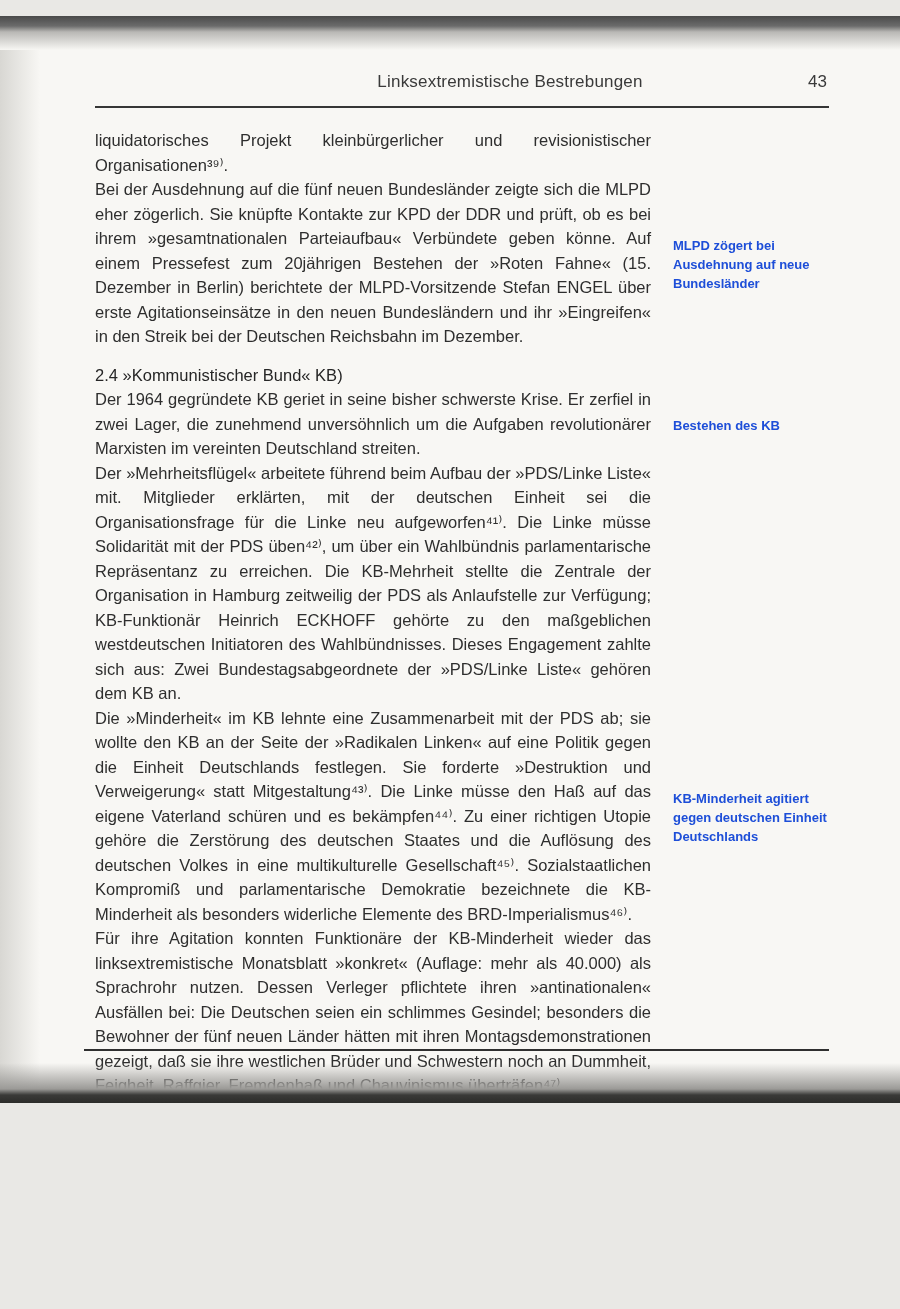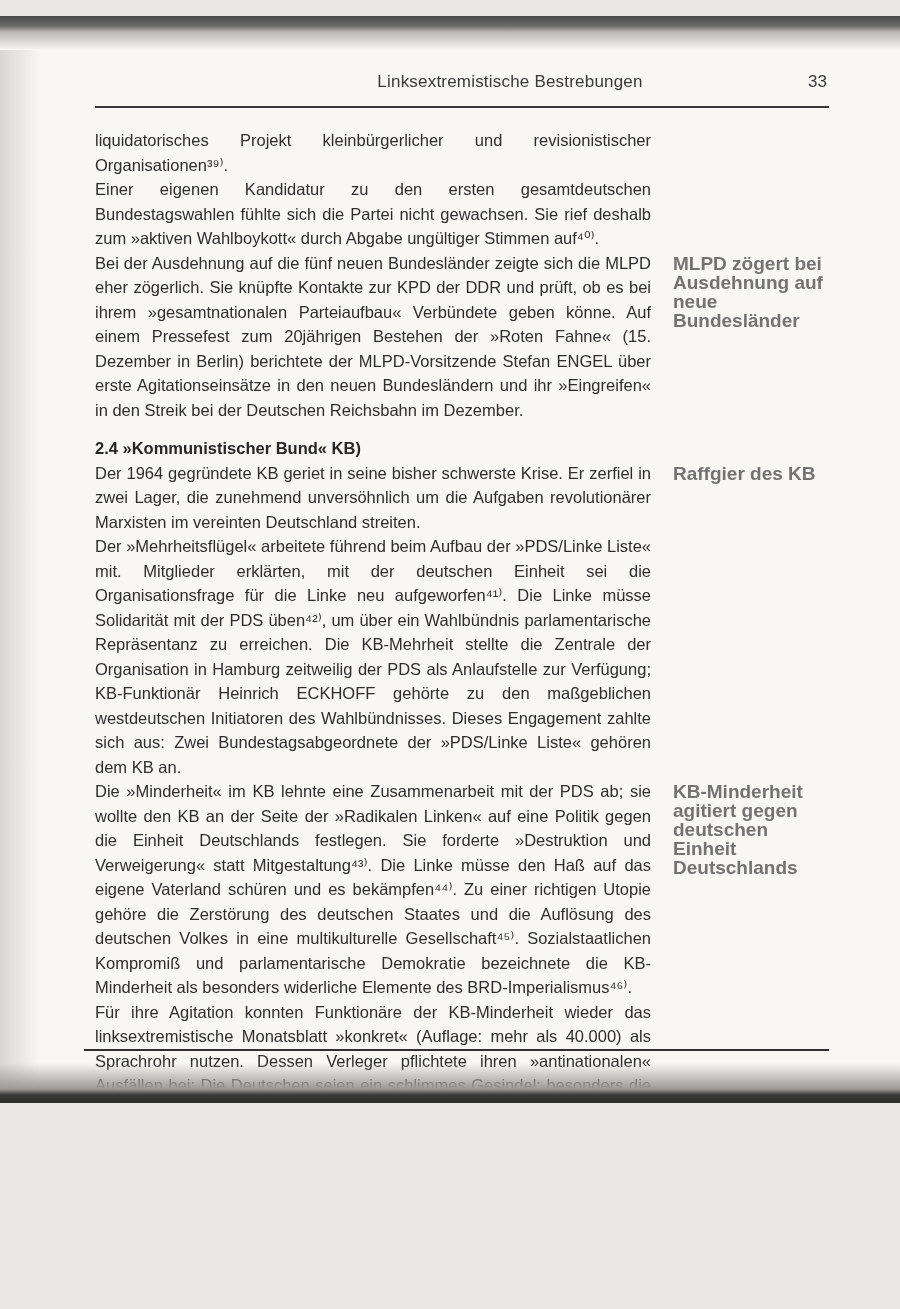--- a/index.html
+++ b/index.html
@@ -49,83 +49,79 @@
   }
   .rule{
     border:0;border-top:2px solid #363636;margin:12px 0 0 0;
   }
   .bottom-rule{
     position:absolute;left:84px;right:82px;bottom:52px;
     border:0;border-top:2px solid #2f2f2f;margin:0;
   }
   
   main{display:block;margin-top:20px;}
-  .row{display:flex;align-items:flex-start;}
+  .row{display:flex;align-items:center;}
   .bodytext{
     width:556px;flex:0 0 556px;
     margin:0;
     font-size:16.5px;line-height:24.5px;
     text-align:justify;
     hyphens:auto;-webkit-hyphens:auto;
     color:#2e2e2e;
   }
   .margin-note{
     flex:1 1 auto;
     margin-left:22px;
     padding-top:3px;
-    font-size:19px;line-height:19px;
-    font-weight:bold;color:#737373;
+    font-size:13px;line-height:19px;
+    font-weight:bold;color:#1d4ed8;
   }
   .section-heading{
     margin:14px 0 0 0;
     font-size:16.5px;line-height:24.5px;
-    font-weight:bold;color:#262626;
+    font-weight:normal;color:#262626;
   }
 </style>
 </head>
 <body>
 
 <div class="page">
 
   <div class="scan-left"></div>
   <div class="scan-top"></div>
 
   <div class="content">
 
     <div class="pg-header">
       <span class="pg-title">Linksextremistische Bestrebungen</span>
-      <span class="pg-num">33</span>
+      <span class="pg-num">43</span>
     </div>
     <hr class="rule">
 
     <main>
 
       <div class="row">
         <p class="bodytext">liquidatorisches Projekt kleinbürgerlicher und revisionistischer Organisationen³⁹⁾.</p>
         <aside class="margin-note"></aside>
       </div>
 
-      <div class="row">
-        <p class="bodytext">Einer eigenen Kandidatur zu den ersten gesamtdeutschen Bundestagswahlen fühlte sich die Partei nicht gewachsen. Sie rief deshalb zum »aktiven Wahlboykott« durch Abgabe ungültiger Stimmen auf⁴⁰⁾.</p>
-        <aside class="margin-note"></aside>
-      </div>
 
       <div class="row">
         <p class="bodytext">Bei der Ausdehnung auf die fünf neuen Bundesländer zeigte sich die MLPD eher zögerlich. Sie knüpfte Kontakte zur KPD der DDR und prüft, ob es bei ihrem »gesamtnationalen Parteiaufbau« Verbündete geben könne. Auf einem Pressefest zum 20jährigen Bestehen der »Roten Fahne« (15. Dezember in Berlin) berichtete der MLPD-Vorsitzende Stefan ENGEL über erste Agitationseinsätze in den neuen Bundesländern und ihr »Eingreifen« in den Streik bei der Deutschen Reichsbahn im Dezember.</p>
         <aside class="margin-note">MLPD zögert bei Ausdehnung auf neue Bundesländer</aside>
       </div>
 
       <div class="row">
         <h2 class="bodytext section-heading">2.4 »Kommunistischer Bund« KB)</h2>
         <aside class="margin-note"></aside>
       </div>
 
       <div class="row">
         <p class="bodytext">Der 1964 gegründete KB geriet in seine bisher schwerste Krise. Er zerfiel in zwei Lager, die zunehmend unversöhnlich um die Aufgaben revolutionärer Marxisten im vereinten Deutschland streiten.</p>
-        <aside class="margin-note">Raffgier des KB</aside>
+        <aside class="margin-note">Bestehen des KB</aside>
       </div>
 
       <div class="row">
         <p class="bodytext">Der »Mehrheitsflügel« arbeitete führend beim Aufbau der »PDS/Linke Liste« mit. Mitglieder erklärten, mit der deutschen Einheit sei die Organisationsfrage für die Linke neu aufgeworfen⁴¹⁾. Die Linke müsse Solidarität mit der PDS üben⁴²⁾, um über ein Wahlbündnis parlamentarische Repräsentanz zu erreichen. Die KB-Mehrheit stellte die Zentrale der Organisation in Hamburg zeitweilig der PDS als Anlaufstelle zur Verfügung; KB-Funktionär Heinrich ECKHOFF gehörte zu den maßgeblichen westdeutschen Initiatoren des Wahlbündnisses. Dieses Engagement zahlte sich aus: Zwei Bundestagsabgeordnete der »PDS/Linke Liste« gehören dem KB an.</p>
       </div>
 
       <div class="row">
         <p class="bodytext">Die »Minderheit« im KB lehnte eine Zusammenarbeit mit der PDS ab; sie wollte den KB an der Seite der »Radikalen Linken« auf eine Politik gegen die Einheit Deutschlands festlegen. Sie forderte »Destruktion und Verweigerung« statt Mitgestaltung⁴³⁾. Die Linke müsse den Haß auf das eigene Vaterland schüren und es bekämpfen⁴⁴⁾. Zu einer richtigen Utopie gehöre die Zerstörung des deutschen Staates und die Auflösung des deutschen Volkes in eine multikulturelle Gesellschaft⁴⁵⁾. Sozialstaatlichen Kompromiß und parlamentarische Demokratie bezeichnete die KB-Minderheit als besonders widerliche Elemente des BRD-Imperialismus⁴⁶⁾.</p>
         <aside class="margin-note">KB-Minderheit agitiert gegen deutschen Einheit Deutschlands</aside>
       </div>

